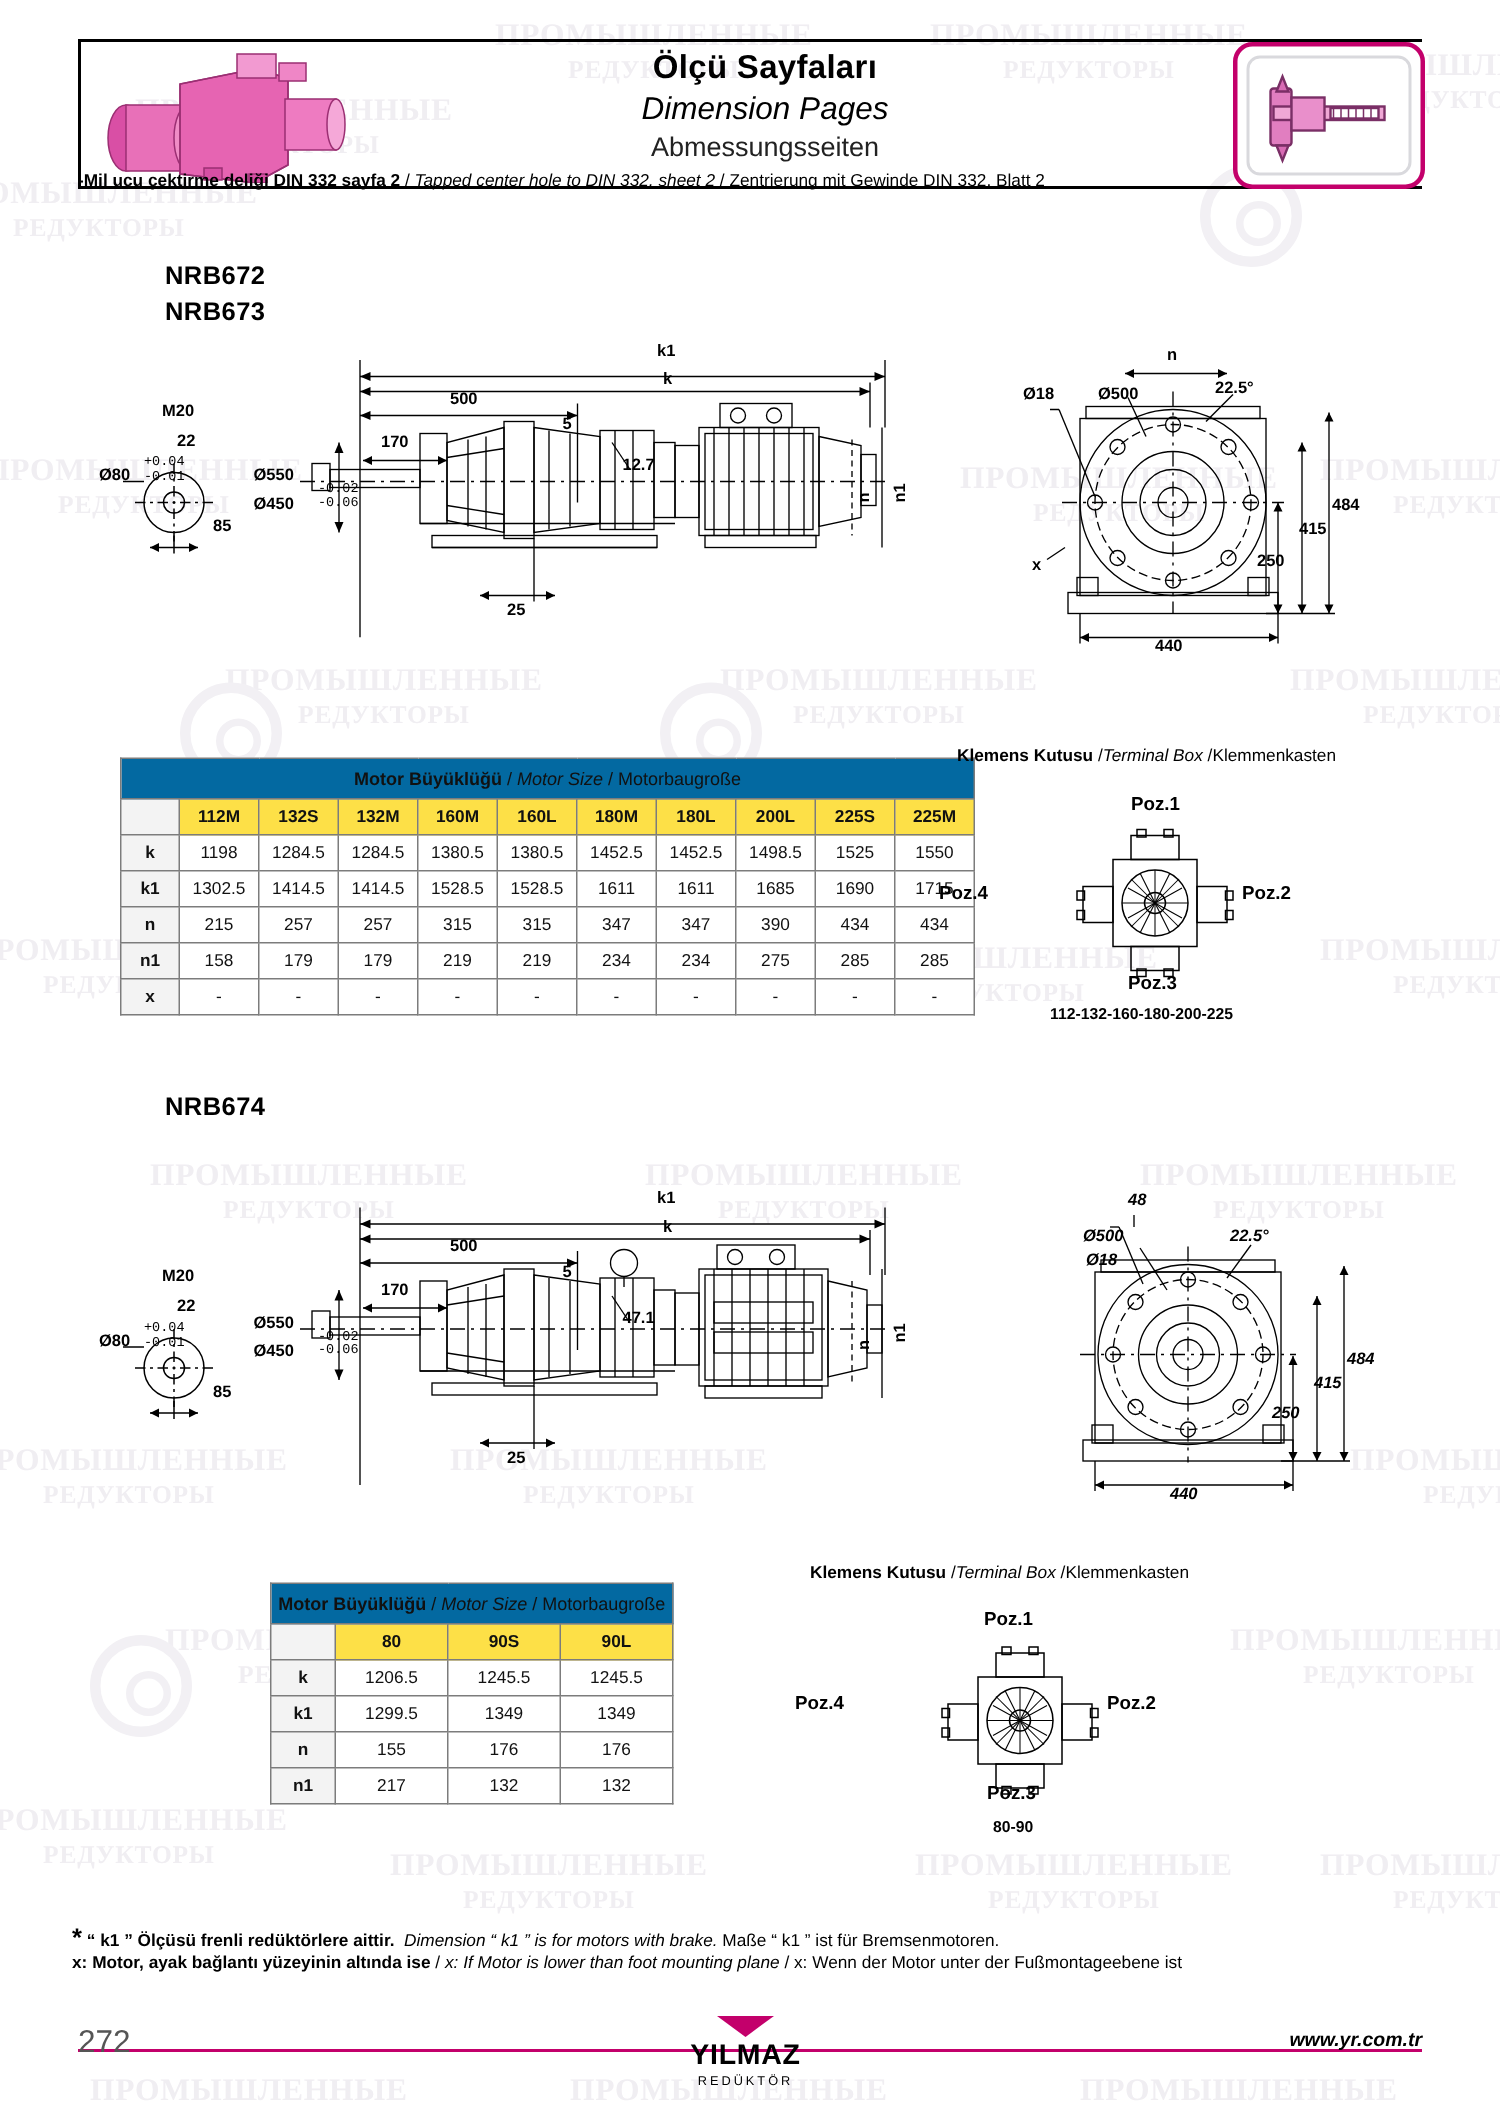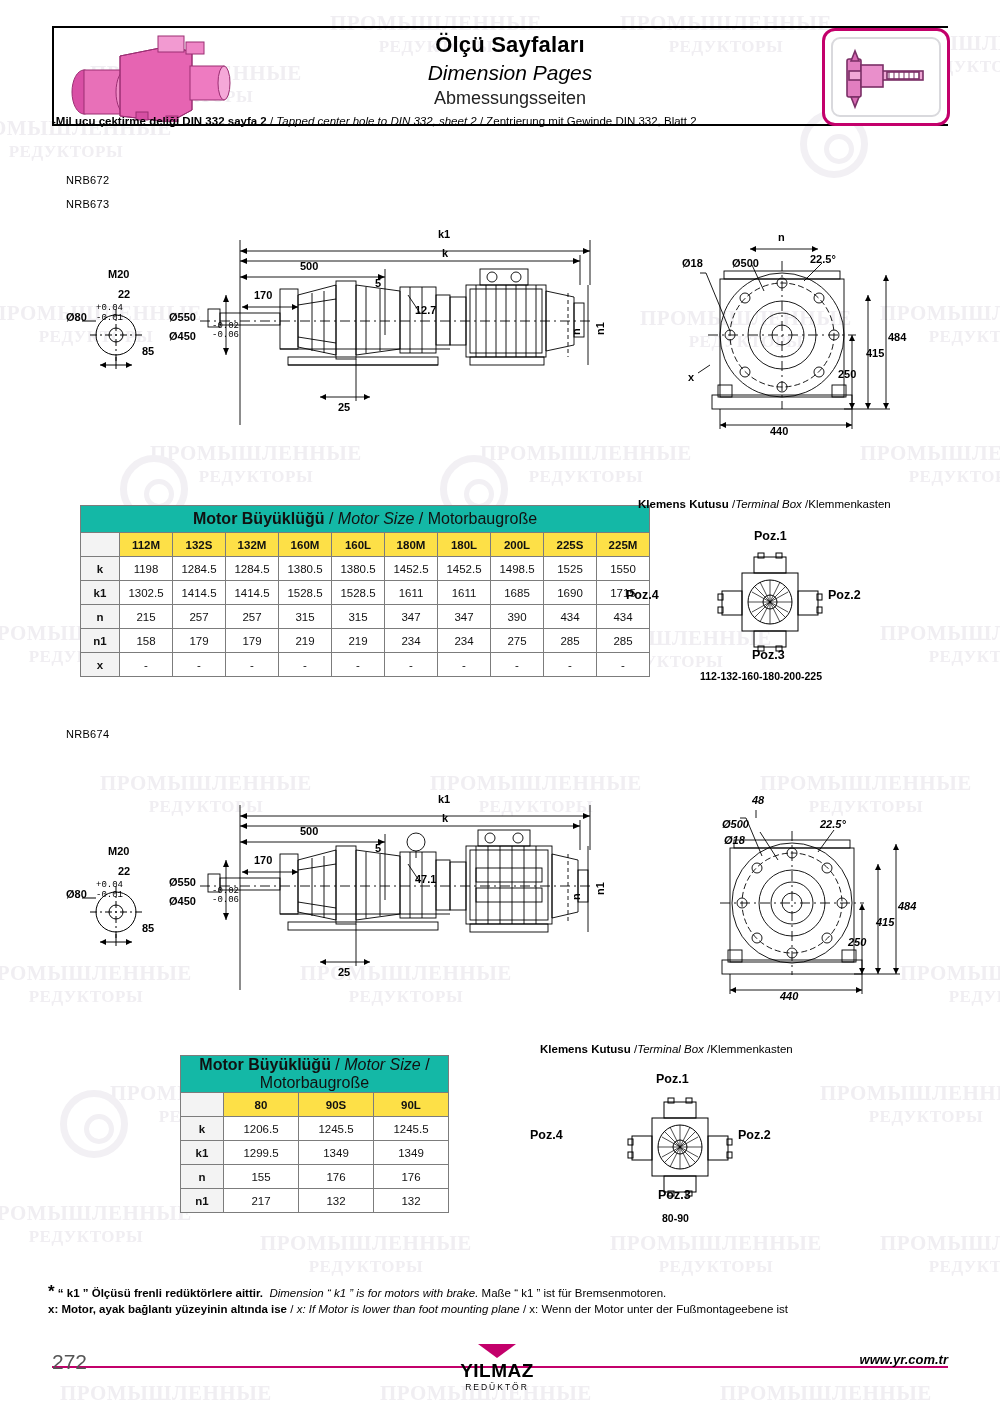--- a/index.html
+++ b/index.html
@@ -50,31 +50,31 @@
     position:absolute;left:822px;top:28px;width:122px;height:92px;
     border:3px solid #c3006b;border-radius:13px;background:#fff;
   }
   .hdr-icon .inner{position:absolute;inset:6px;border:2px solid #d9d9dd;border-radius:9px;}
 
   .subline{position:absolute;left:52px;top:115px;font-size:11.5px;}
   .subline b{font-weight:bold;}
   .subline i{font-style:italic;}
 
   
-  .sec-title{position:absolute;font-size:11px;font-weight:normal;letter-spacing:.3px;}
+  .sec-title{position:absolute;font-size:17px;font-weight:bold;letter-spacing:.3px;margin-left:44px;}
 
   
   table.dim{border-collapse:collapse;position:absolute;background:#fff;}
   table.dim td,table.dim th{
     border:1px solid #7c7c7c;
     font-size:11.5px;text-align:center;
     padding:0;height:23px;color:#111;
   }
   table.dim th.title{
-    font-size:16px;font-weight:bold;height:26px;background:#14b8a6;
+    font-size:12px;font-weight:bold;height:26px;background:#0369a1;
   }
   table.dim th.title i{font-style:italic;font-weight:normal;}
   table.dim th.title span.n{font-weight:normal;}
   table.dim td.rowhead{font-weight:bold;background:#f3f3f3;width:38px;}
   table.dim td.colhead,table.dim th.colhead{font-weight:bold;background:#fde047;}
 
   
   .tb-title{position:absolute;font-size:11.5px;font-weight:bold;white-space:nowrap;}
   .tb-title i{font-style:italic;font-weight:normal;}
   .tb-title span.n{font-weight:normal;}

